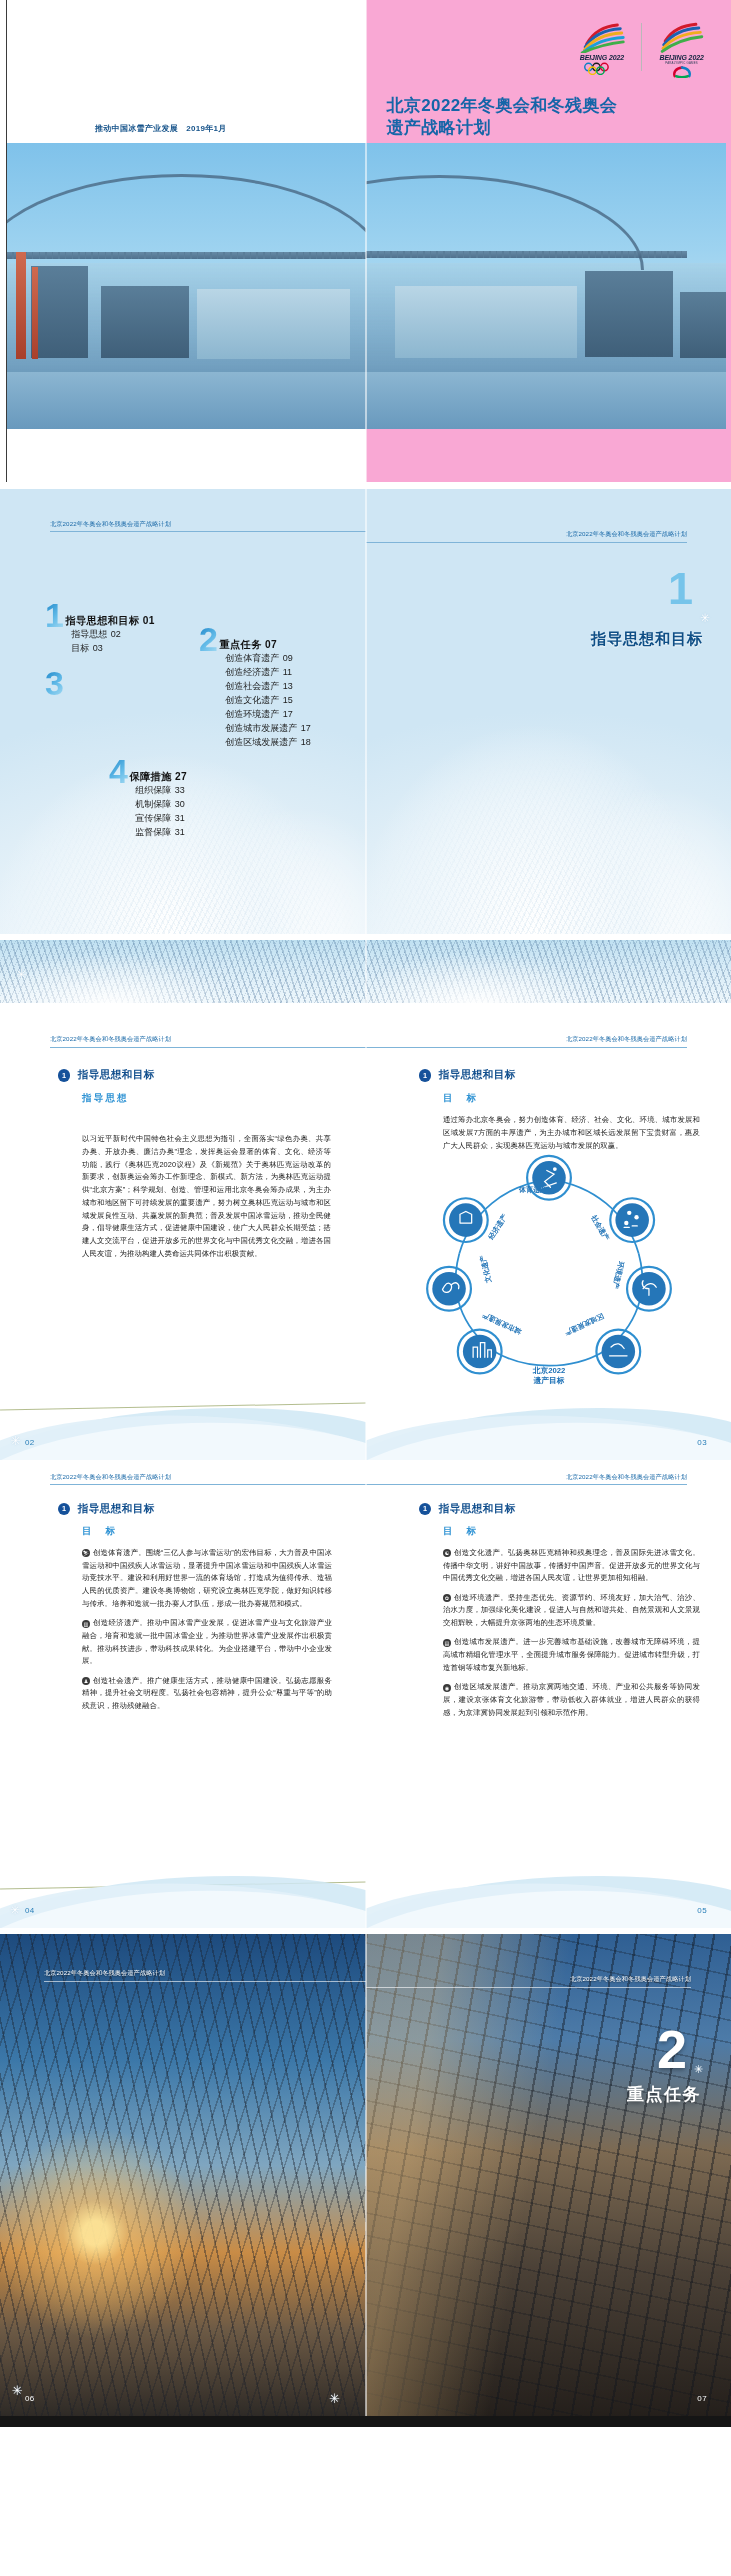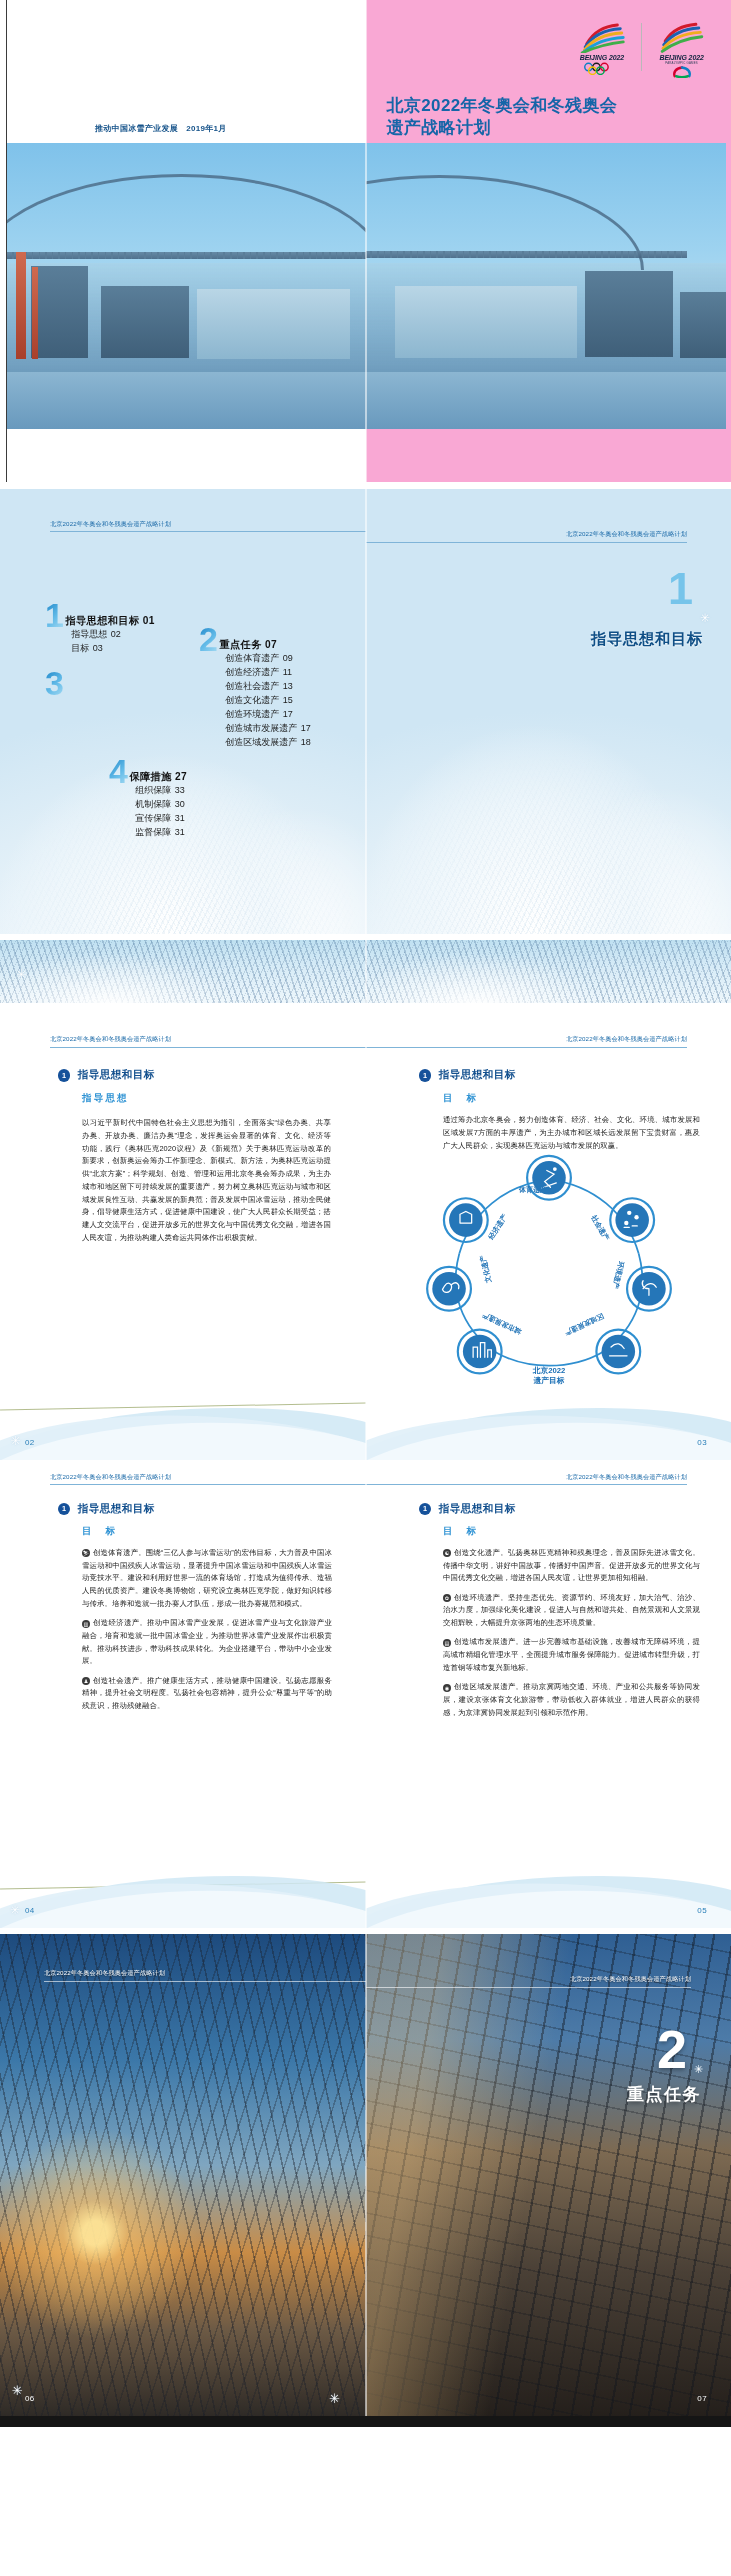--- a/index.html
+++ b/index.html
@@ -476,21 +476,21 @@
     <div class="photo-band"></div>
     <div class="snowflake" style="left:16px; top:28px; font-size:13px;">✳</div>
     <div class="runhead" style="left:50px; top:95px;">北京2022年冬奥会和冬残奥会遗产战略计划</div>
     <div class="runhead-rule" style="left:50px; right:0; top:107px;"></div>
 
     <div class="sec-h1" style="left:58px; top:128px;">
       <span class="sec-badge">1</span><span>指导思想和目标</span>
     </div>
     <div class="sec-h2" style="left:82px; top:152px;">指导思想</div>
 
-    <div class="body-copy" style="left:82px; right:35px; top:177px;">
+    <div class="body-copy" style="left:82px; right:35px; top:193px;">
       <p>以习近平新时代中国特色社会主义思想为指引，全面落实“绿色办奥、共享办奥、开放办奥、廉洁办奥”理念，发挥奥运会显著的体育、文化、经济等功能，践行《奥林匹克2020议程》及《新规范》关于奥林匹克运动改革的新要求，创新奥运会筹办工作新理念、新模式、新方法，为奥林匹克运动提供“北京方案”；科学规划、创造、管理和运用北京冬奥会筹办成果，为主办城市和地区留下可持续发展的重要遗产，努力树立奥林匹克运动与城市和区域发展良性互动、共赢发展的新典范；普及发展中国冰雪运动，推动全民健身，倡导健康生活方式，促进健康中国建设，使广大人民群众长期受益；搭建人文交流平台，促进开放多元的世界文化与中国优秀文化交融，增进各国人民友谊，为推动构建人类命运共同体作出积极贡献。</p>
     </div>
 
     <div class="wave-foot">
       <div class="w1"></div>
         <div class="w2"></div>
         <div class="w3"></div>
     </div>
     <div class="wave-line"></div>
     <div class="snowflake" style="left:10.2px; bottom:13px; font-size:12.4px;">✳</div>

